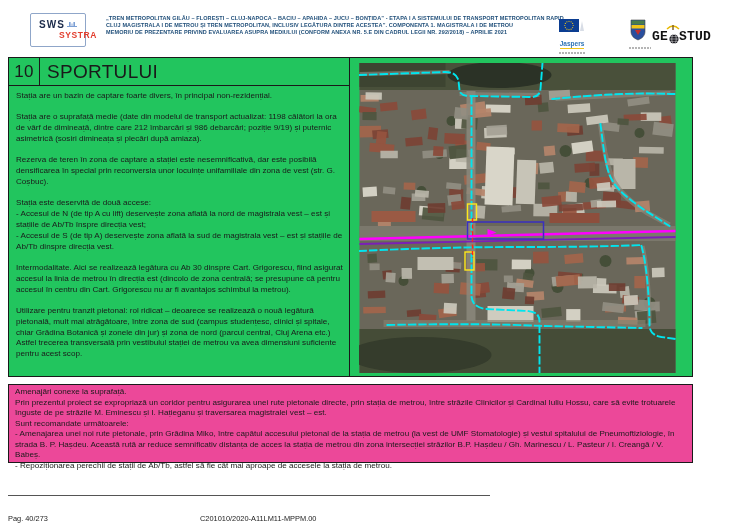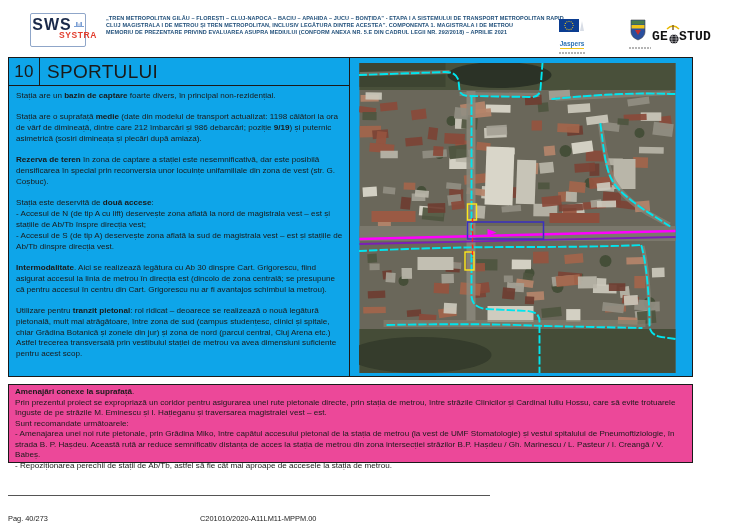--- a/index.html
+++ b/index.html
@@ -3,40 +3,40 @@
 <meta charset="utf-8">
 <style>
   html,body{margin:0;padding:0;background:#fff;}
   .page{position:relative;width:750px;height:530px;background:#fff;overflow:hidden;
         font-family:"Liberation Sans",sans-serif;color:#1a1a1a;}
 
   
   .hdr{position:absolute;left:0;top:0;width:750px;height:56px;}
   .logo-box{position:absolute;left:30px;top:13px;width:54px;height:32px;border:1px solid #8fa6c9;
             border-radius:2px;display:flex;flex-direction:column;align-items:center;justify-content:center;background:#fff;}
-  .sws-row{display:flex;align-items:flex-end;gap:2px;font-weight:bold;font-size:16px;color:#1b2a4a;letter-spacing:1px;line-height:10px;}
+  .sws-row{display:flex;align-items:flex-end;gap:2px;font-weight:bold;font-size:10px;color:#1b2a4a;letter-spacing:1px;line-height:10px;}
   .sws-mark{width:10px;height:8px;}
   .systra{font-weight:bold;font-size:8.5px;letter-spacing:.6px;color:var(--c-systra_red,#e23d2d);line-height:10px;padding-left:40px;}
   .hdr-text{position:absolute;left:106px;top:15px;width:492px;
             font-size:5.5px;font-weight:bold;color:var(--c-header_blue,#1f4e79);line-height:7.2px;letter-spacing:.1px;}
   .eu-jaspers{position:absolute;left:551px;top:19px;width:42px;text-align:center;}
   .eu-flag{display:block;margin:0 auto;}
   .jaspers-lbl{display:inline-block;margin-top:2px;font-size:6.5px;font-weight:bold;color:var(--c-jaspers_blue,#2e74b5);
                border-bottom:1.5px solid var(--c-eu_star,#f0c419);padding-bottom:1px;}
   .micro-smudge{height:2px;margin:2px auto 0;width:26px;
      background:repeating-linear-gradient(90deg,#b5b5b5 0 2px,transparent 2px 3px);}
   .coat{position:absolute;left:629px;top:19px;width:18px;text-align:center;}
   .geostud{position:absolute;left:652px;top:24px;display:flex;flex-direction:column;align-items:flex-start;}
   .geo-pick{margin-left:14px;margin-bottom:-1px;}
   .geo-row{display:flex;align-items:flex-end;font-weight:800;font-size:13px;letter-spacing:.2px;color:#111;font-family:Liberation Mono, monospace;}
   .geo-row svg{margin:0 .5px;}
 
   
   .content-box{position:absolute;left:8px;top:57px;width:685px;height:320px;border:1.2px solid #1a1a1a;
-               box-sizing:border-box;display:flex;background:#0ea5e9;}
+               box-sizing:border-box;display:flex;background:#22c55e;}
   .left-col{width:340px;box-sizing:border-box;display:flex;flex-direction:column;}
   .title-row{height:27px;border-bottom:1.2px solid #1a1a1a;display:flex;align-items:stretch;flex:0 0 auto;}
   .st-num{width:30px;border-right:1.2px solid #1a1a1a;display:flex;align-items:center;justify-content:center;
           font-size:17px;letter-spacing:.2px;}
   .st-name{display:flex;align-items:center;padding-left:7px;font-size:19px;letter-spacing:.3px;}
   .text-col{padding:5px 6px 0 7px;font-size:8.1px;line-height:10.8px;}
   .text-col p{margin:0 0 10.6px 0;white-space:pre-line;}
   .map-col{flex:1;border-left:1.2px solid #1a1a1a;padding:5px 0 0 9px;box-sizing:border-box;}
   .map-svg{display:block;}
 
@@ -44,21 +44,21 @@
   .surface-box{position:absolute;left:8px;top:384px;width:685px;height:79px;border:1.2px solid #1a1a1a;
                box-sizing:border-box;padding:2px 6px;font-size:8.1px;line-height:10.5px;background:#ec4899;}
   .surface-box p{margin:0;white-space:pre-line;}
 
   
   .ftr{position:absolute;left:8px;top:495px;width:482px;border-top:1px solid #555;padding-top:18px;
        display:flex;font-size:7.4px;color:#222;}
   .ftr .f1{width:192px;}
   .ftr .f2{width:200px;}
 
-  b{font-weight:bold;}
+  b{font-weight:normal;}
 
   
   .c-cyan{stroke:var(--c-map_cyan,#00e5ee);stroke-width:1.9;fill:none;stroke-dasharray:6.5 4;stroke-linecap:square;}
   .c-mag{stroke:var(--c-map_magenta,#ff00ff);stroke-width:2.4;fill:none;}
   .c-pur{stroke:var(--c-map_purple,#7a1fb8);stroke-width:1.8;fill:none;}
   .c-sta{stroke:var(--c-map_station_blue,#3a2fc0);stroke-width:1.5;fill:none;}
   .c-yel{stroke:var(--c-map_access_yellow,#ffe81a);stroke-width:1.4;fill:none;}
   .c-red{stroke:var(--c-map_red,#ff2619);stroke-width:1.4;fill:none;stroke-dasharray:4 2.6;}
   .street{stroke:#8b887c;fill:none;opacity:.65;}
 </style>

